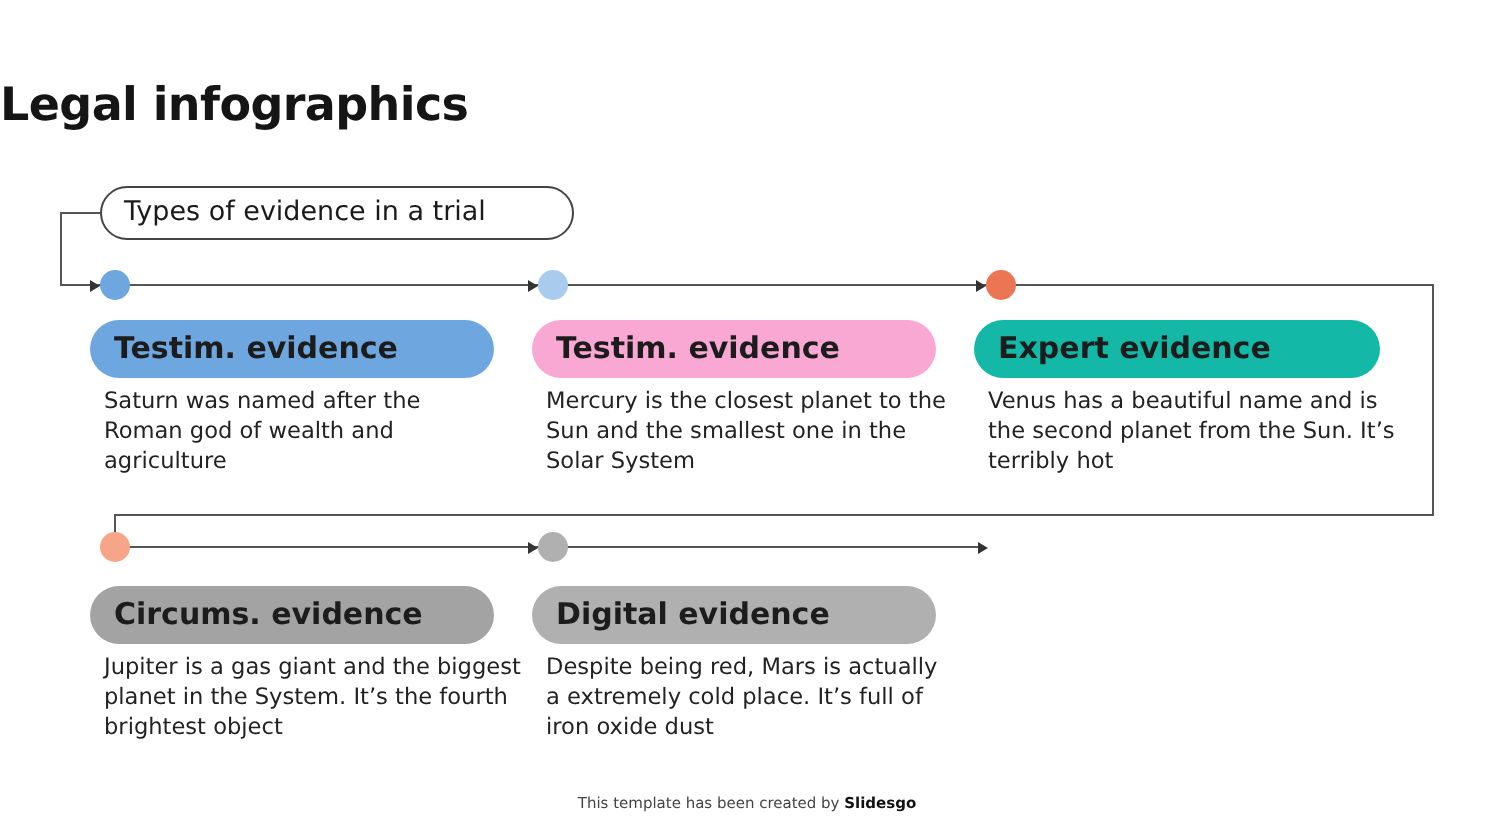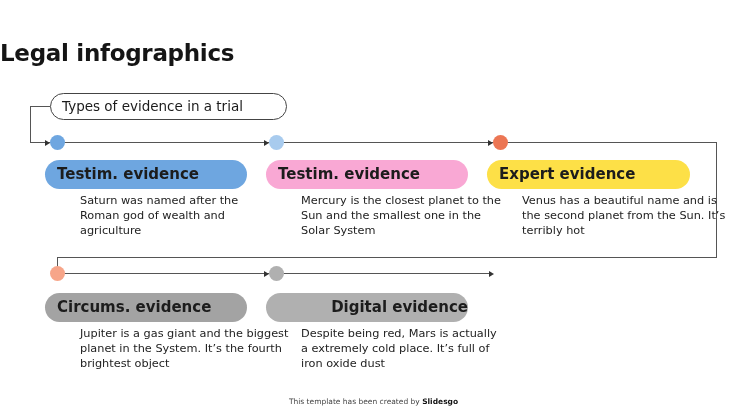--- a/index.html
+++ b/index.html
@@ -6,21 +6,21 @@
     body { width:747px; height:420px; background:#ffffff; position:relative; overflow:hidden;
            font-family:"DejaVu Sans", sans-serif; color:#1b1b1b; }
     .abs { position:absolute; }
     .title { left:0; width:672px; top:40px; text-align:left; font-size:23px; font-weight:bold; color:#151515; letter-spacing:-0.3px; }
     .header-pill { left:50px; top:93px; width:237px; height:27px; border:1.2px solid #444; border-radius:14px; box-sizing:border-box;
                    font-size:13.5px; line-height:25px; padding-left:11px; color:#1b1b1b; background:#fff; }
     .line { background:#555; }
     .node { width:15px; height:15px; border-radius:50%; }
     .arrow { width:0; height:0; border-top:3px solid transparent; border-bottom:3px solid transparent; border-left:5px solid #333; }
     .pill { height:29px; border-radius:15px; box-sizing:border-box; padding-left:12px; font-size:15px; font-weight:bold; line-height:29px; color:#1c1c1c; }
-    .desc { font-size:11.3px; line-height:15px; color:#222; width:205px;margin-left:28px; }
+    .desc { font-size:11.3px; line-height:15px; color:#222; width:205px; }
     .footer { left:0; width:747px; top:397px; text-align:center; font-size:7.5px; color:#444; }
     .footer b { color:#111; }
   </style>
 </head>
 <body>
 
 <div class="abs title">Legal infographics</div>
 
 <div class="abs header-pill">Types of evidence in a trial</div>
 <div class="abs line" style="left:30px; top:106px; width:20px; height:1.2px;"></div>
@@ -34,34 +34,34 @@
 <div class="abs line" style="left:716px; top:142px; width:1.2px; height:115px;"></div>
 <div class="abs line" style="left:57px; top:257px; width:660px; height:1.2px;"></div>
 <div class="abs line" style="left:57px; top:257px; width:1.2px; height:16px;"></div>
 
 <div class="abs node" style="left:50px; top:135px; background:#6ea6e0;"></div>
 <div class="abs node" style="left:269px; top:135px; background:#a8cbee;"></div>
 <div class="abs node" style="left:493px; top:135px; background:#ec7654;"></div>
 
 <div class="abs pill" style="left:45px; top:160px; width:202px; background:#6ea6e0;">Testim. evidence</div>
 <div class="abs pill" style="left:266px; top:160px; width:202px; background:#f9a8d4;">Testim. evidence</div>
-<div class="abs pill" style="left:487px; top:160px; width:203px; background:#fde047;">Expert evidence</div>
+<div class="abs pill" style="left:487px; top:160px; width:203px; background:#14b8a6;">Expert evidence</div>
 
 <div class="abs desc" style="left:52px; top:193px; width:190px;">Saturn was named after the Roman god of wealth and agriculture</div>
 <div class="abs desc" style="left:273px; top:193px; width:205px;">Mercury is the closest planet to the Sun and the smallest one in the Solar System</div>
 <div class="abs desc" style="left:494px; top:193px; width:210px;">Venus has a beautiful name and is the second planet from the Sun. It’s terribly hot</div>
 
 <div class="abs line" style="left:57px; top:273px; width:433px; height:1.2px;"></div>
 <div class="abs arrow" style="left:264px; top:270.5px;"></div>
 <div class="abs arrow" style="left:489px; top:270.5px;"></div>
 
 <div class="abs node" style="left:50px; top:266px; background:#f7a589;"></div>
 <div class="abs node" style="left:269px; top:266px; background:#b0b0b0;"></div>
 
 <div class="abs pill" style="left:45px; top:293px; width:202px; background:#a3a3a3;">Circums. evidence</div>
-<div class="abs pill" style="left:266px; top:293px; width:202px; background:#b0b0b0;text-align:right;">Digital evidence</div>
+<div class="abs pill" style="left:266px; top:293px; width:202px; background:#b0b0b0;">Digital evidence</div>
 
 <div class="abs desc" style="left:52px; top:326px; width:215px;">Jupiter is a gas giant and the biggest planet in the System. It’s the fourth brightest object</div>
 <div class="abs desc" style="left:273px; top:326px; width:205px;">Despite being red, Mars is actually a extremely cold place. It’s full of iron oxide dust</div>
 
 <div class="abs footer">
   <span>This template has been created by </span><b>Slidesgo</b>
 </div>
 
 </body></html>

